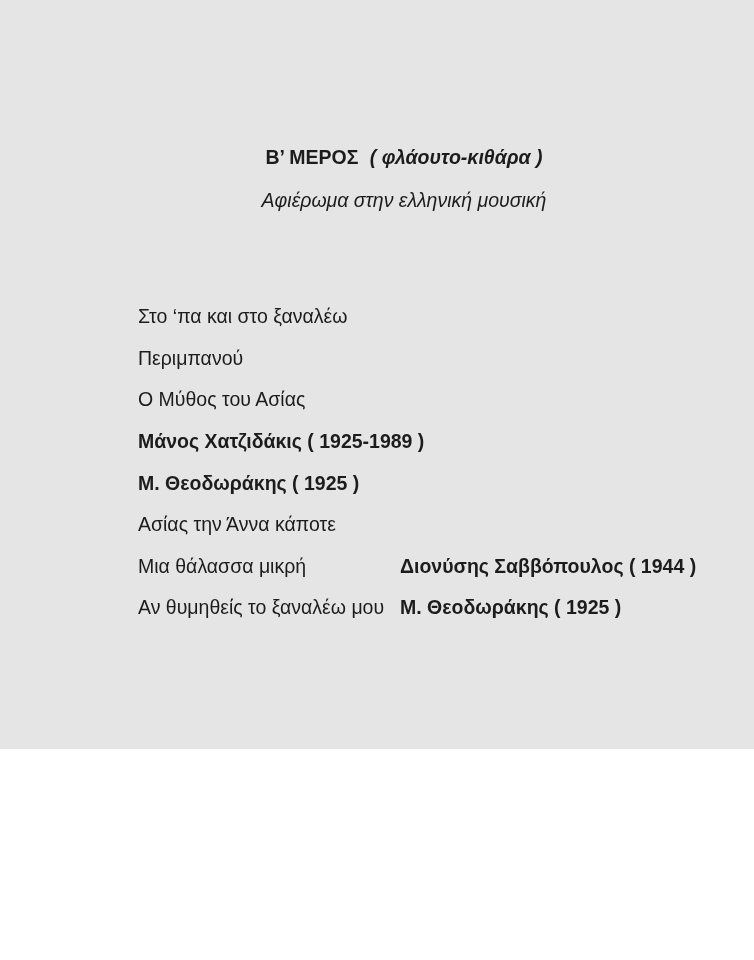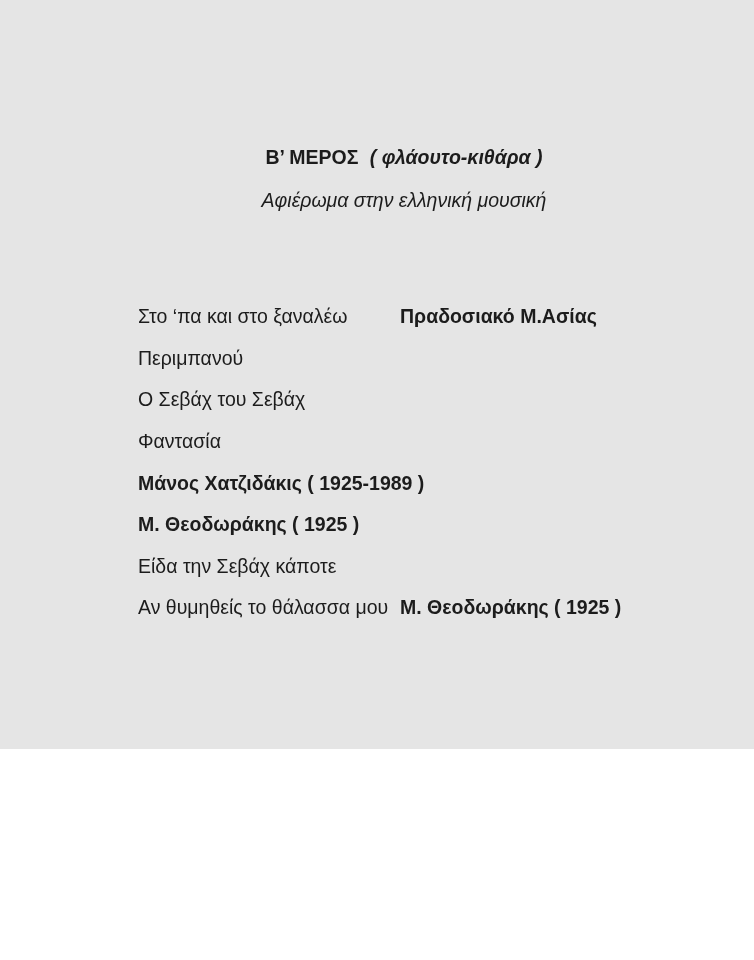--- a/index.html
+++ b/index.html
@@ -75,43 +75,42 @@
     <div class="title-line">
       <span class="title-main">Β’ ΜΕΡΟΣ</span>
       <span class="title-paren">( φλάουτο-κιθάρα )</span>
     </div>
     <div class="subtitle">Αφιέρωμα στην ελληνική μουσική</div>
   </div>
 
   <div class="program" id="program">
       <div class="row">
         <span class="song">Στο ‘πα και στο ξαναλέω</span>
-        <span class="composer">Πραδοσιακό Μ.Ασίας</span>
       </div>
       <div class="row">
         <span class="song">Περιμπανού</span>
         <span class="composer"></span>
       </div>
       <div class="row">
-        <span class="song">Ο Σεβάχ του Σεβάχ</span>
-        <span class="composer"></span>
-      </div>
-      <div class="row">
-        <span class="song">Φαντασία</span>
+        <span class="song">Ο Μύθος του Ασίας</span>
         <span class="composer"></span>
       </div>
       <div class="row">
         <span class="composer">Μάνος Χατζιδάκις ( 1925-1989 )</span>
       </div>
       <div class="row">
         <span class="composer">Μ. Θεοδωράκης ( 1925 )</span>
       </div>
       <div class="row">
-        <span class="song">Είδα την Σεβάχ κάποτε</span>
+        <span class="song">Ασίας την Άννα κάποτε</span>
         <span class="composer"></span>
       </div>
       <div class="row">
-        <span class="song">Αν θυμηθείς το θάλασσα μου</span>
+        <span class="song">Μια θάλασσα μικρή</span>
+        <span class="composer">Διονύσης Σαββόπουλος ( 1944 )</span>
+      </div>
+      <div class="row">
+        <span class="song">Αν θυμηθείς το ξαναλέω μου</span>
         <span class="composer">Μ. Θεοδωράκης ( 1925 )</span>
       </div>
     </div>
 
 </div>
 
 </body></html>

